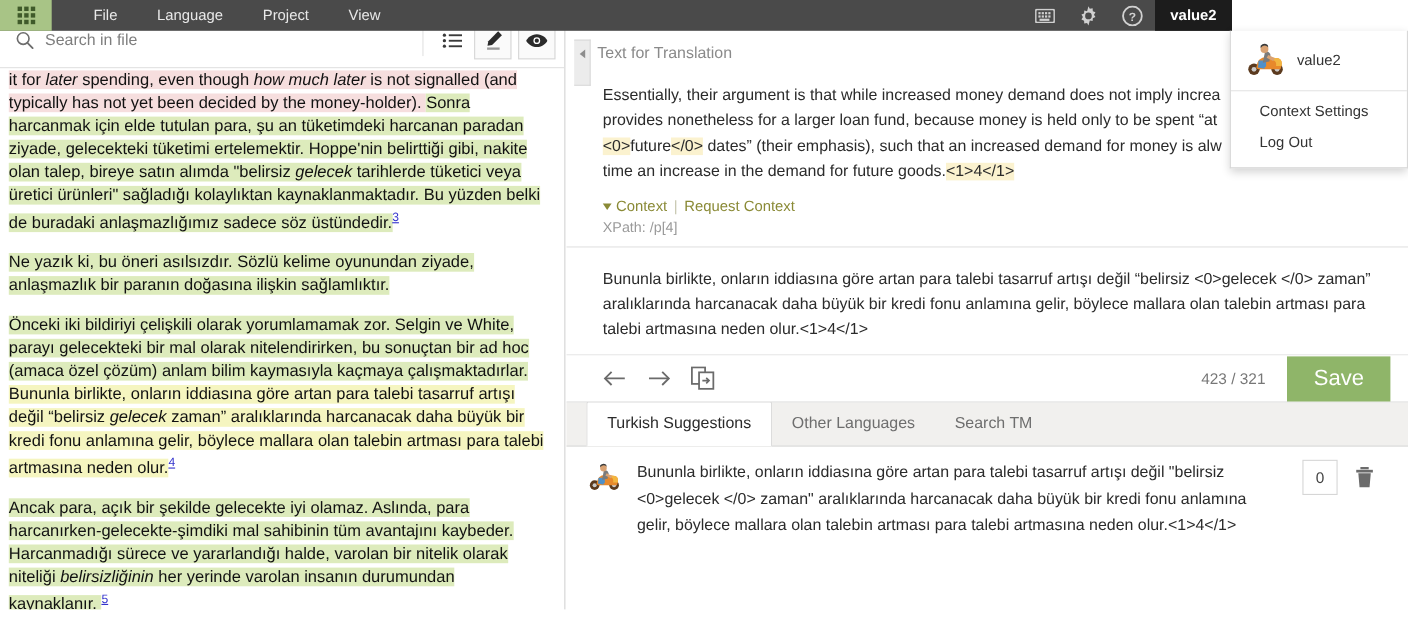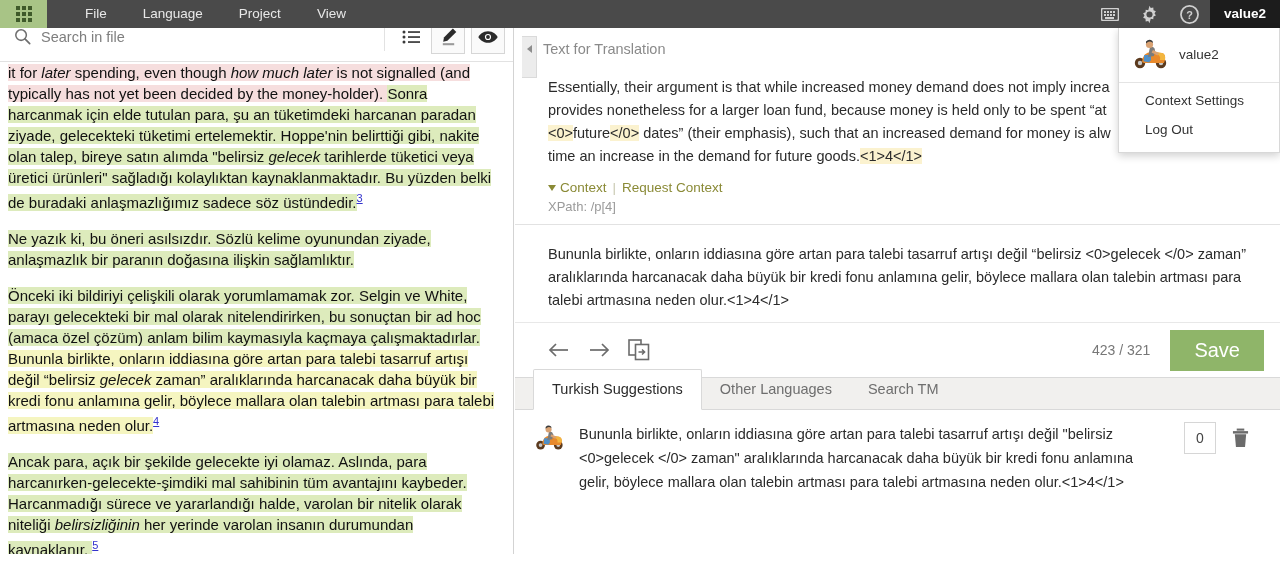--- a/index.html
+++ b/index.html
@@ -5,21 +5,21 @@
   * { box-sizing: border-box; margin: 0; padding: 0; }
   html, body {
     width: 1280px; height: 570px;
     font-family: "Liberation Sans", sans-serif;
     background: #ffffff; overflow: hidden;
   }
   .app { position: relative; width: 1280px; height: 570px; }
 
   
   .topbar {
-    position: absolute; top: 0; left: 0; width: 1280px; height: 28px;
+    position: absolute; top: 0; left: 0; width: 1120px; height: 28px;
     background: #4a4a4a; display: flex; align-items: stretch; z-index: 30;
   }
   .grid-btn {
     width: 47px; background: #a8c486; display: flex;
     align-items: center; justify-content: center; cursor: pointer;
   }
   .grid-ico { display: grid; grid-template-columns: repeat(3, 4px);
     grid-template-rows: repeat(3, 4px); gap: 2px; }
   .grid-ico i { background: #3f5a2a; display: block; width: 4px; height: 4px; }
   .menu-items { display: flex; align-items: center; padding-left: 20px; }
@@ -127,34 +127,34 @@
   .ctx-sep { color: #c8c8b0; margin: 0 6px; }
   .xpath {
     padding: 4px 20px 10px 33px; font-size: 13px; color: #9a9a9a;
     border-bottom: 1px solid #e2e2e2;
   }
   .tgt-body {
     padding: 18px 20px 10px 33px; font-size: 14.5px; line-height: 23px;
     color: #2b2b2b; min-height: 96px;
   }
   .edit-bar {
-    height: 56px; display: flex; align-items: center; padding: 0 16px 0 33px;
+    height: 44px; display: flex; align-items: center; padding: 0 16px 0 33px;
     border-top: 1px solid #e8e8e8; border-bottom: 1px solid #d9d9d9;
     background: #ffffff;
   }
   .eb-ico { width: 40px; display: flex; align-items: center; cursor: pointer; }
   .eb-spacer { flex: 1; }
   .counter { font-size: 14px; color: #777; margin-right: 20px; }
   .save-btn {
     background: #8fb569; color: #ffffff; font-size: 20px;
     padding: 9px 24px; border: none; cursor: pointer;
   }
 
   .tabs-bar {
-    height: 32px; background: #f1f0ee; display: flex; align-items: flex-end;
+    height: 40px; background: #f1f0ee; display: flex; align-items: flex-end;
     padding-left: 18px; border-bottom: 1px solid #d9d9d9;
   }
   .tab {
     font-size: 14.5px; color: #6e6e6e; padding: 11px 18px 12px 18px; cursor: pointer;
   }
   .tab.active {
     background: #ffffff; color: #2b2b2b;
     border: 1px solid #d9d9d9; border-bottom: 1px solid #ffffff;
     margin-bottom: -1px; border-radius: 2px 2px 0 0;
   }

